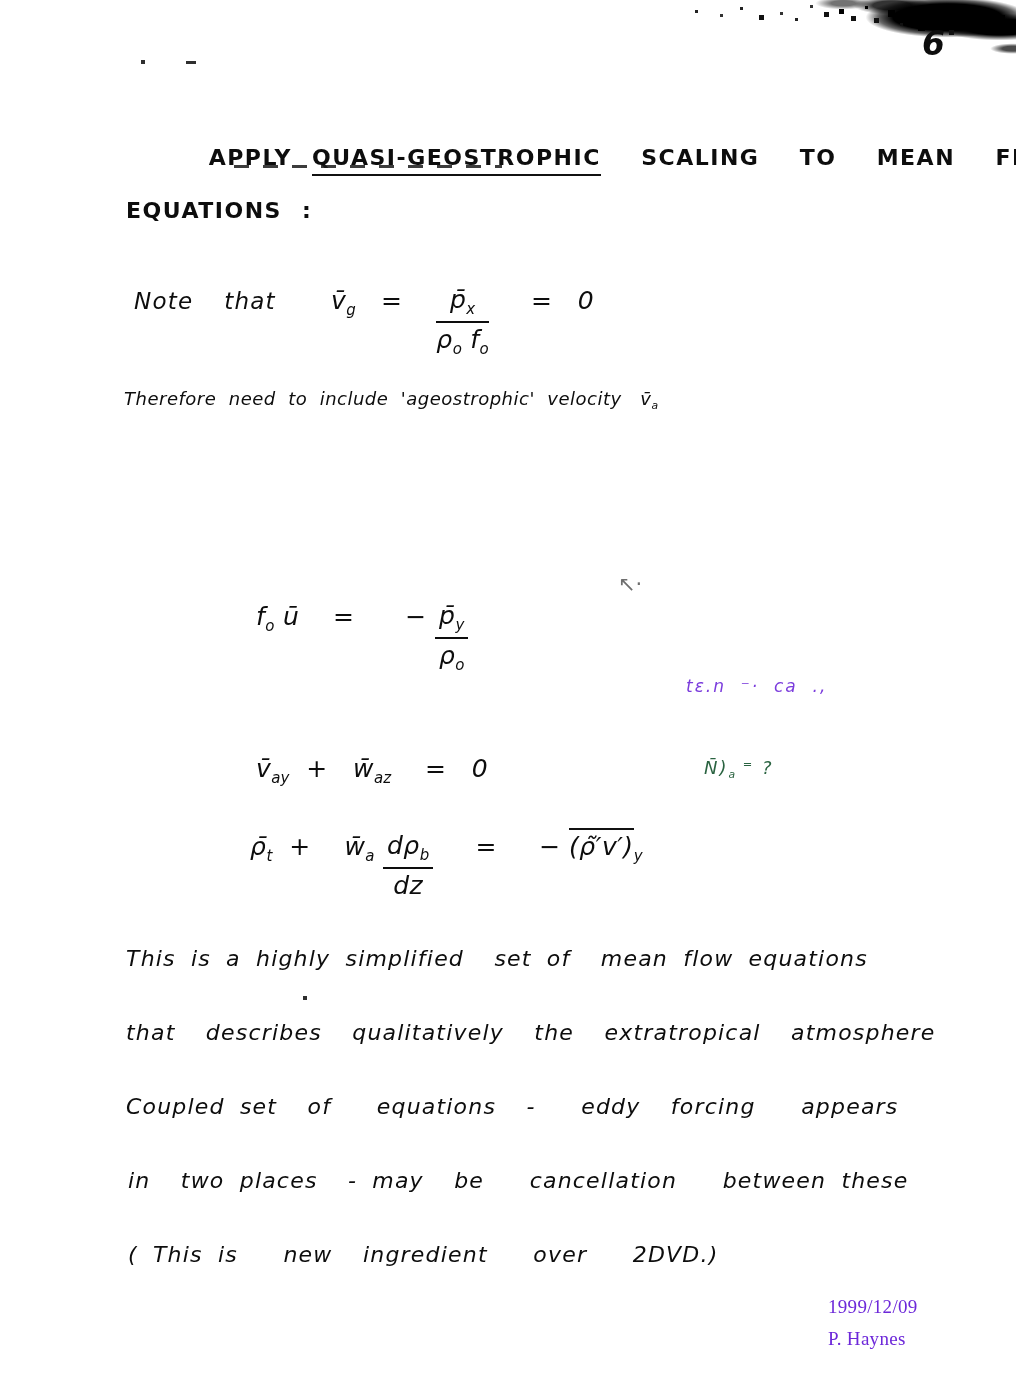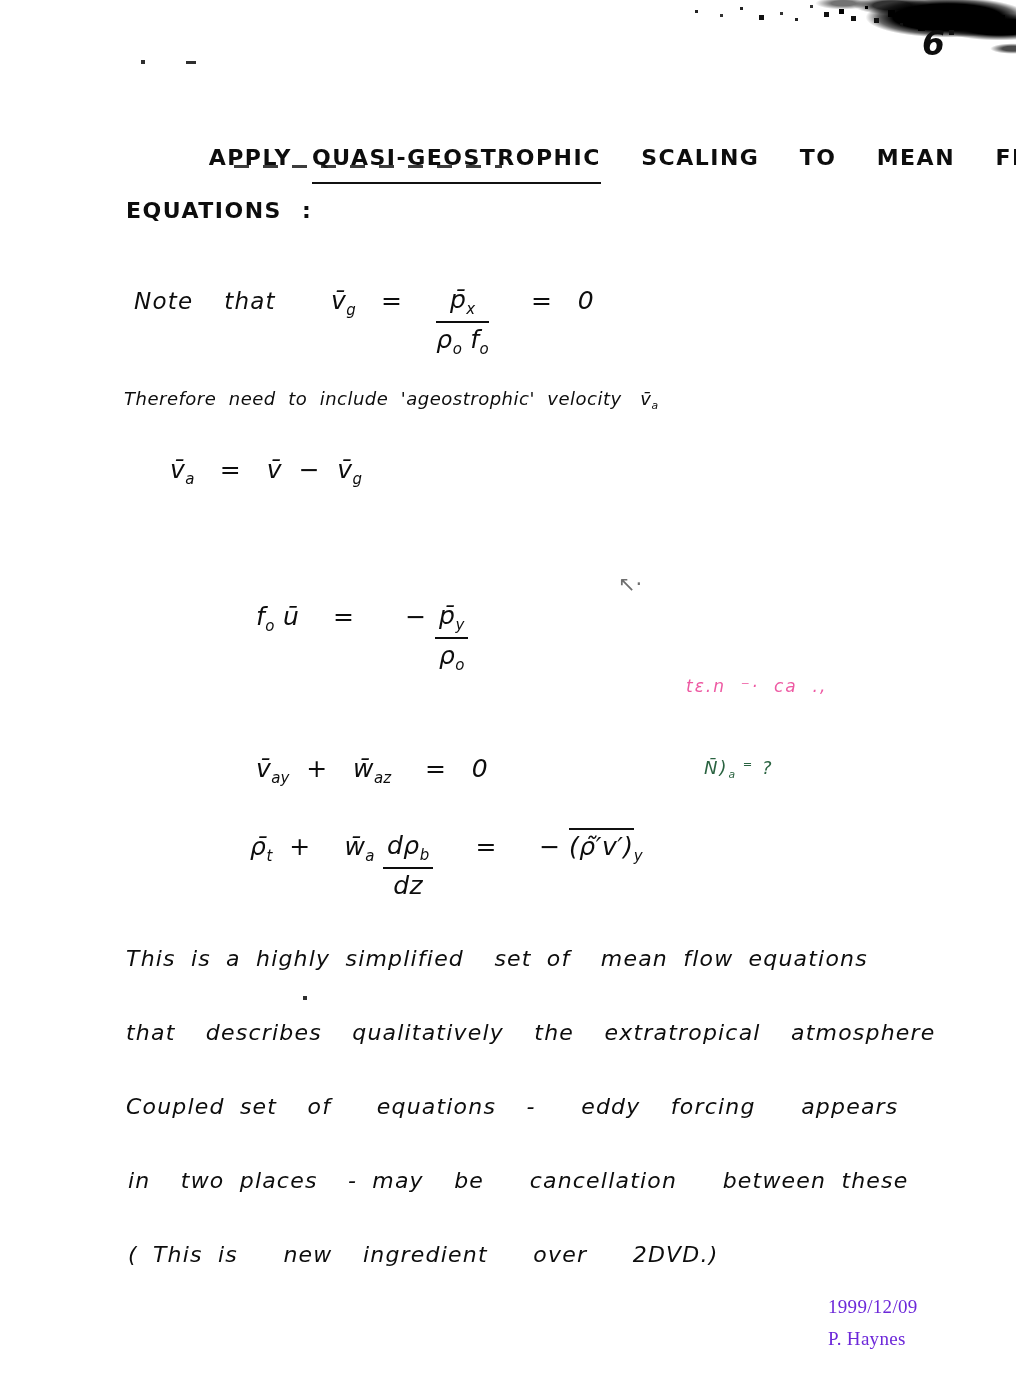--- a/index.html
+++ b/index.html
@@ -4,30 +4,30 @@
 <style>
   html,body{margin:0;padding:0;background:#e8e8e8;}
   .sheet{
     position:relative;width:1016px;height:1400px;background:#ffffff;
     margin:0 auto;overflow:hidden;color:#0d0d0d;
     font-family:"DejaVu Sans",sans-serif;
   }
   .abs{position:absolute;}
   
   .title{font-weight:bold;font-size:22px;letter-spacing:1.5px;word-spacing:11px;white-space:pre;}
-  .underl{border-bottom:2.5px solid #111;padding-bottom:12px;}
+  .underl{border-bottom:2.5px solid #111;padding-bottom:4px;}
   .dashes{position:absolute;height:3px;background:repeating-linear-gradient(90deg,#1a1a1a 0 15px,transparent 15px 29px);opacity:.85;}
   .hand{font-style:italic;font-size:22px;letter-spacing:1.2px;word-spacing:7px;white-space:pre;}
   .eq{font-style:italic;font-size:25px;white-space:pre;letter-spacing:.5px;}
   .eqsub{font-size:.6em;vertical-align:-.4em;letter-spacing:0;}
   .overbar{border-top:2.2px solid #111;padding-top:2px;}
   .frac{display:inline-block;vertical-align:text-top;text-align:center;line-height:1.12;}
   .frac .num{display:block;border-bottom:2.2px solid currentColor;padding:0 4px 3px;}
   .frac .den{display:block;padding-top:3px;}
-  .pencil{color:#ec4899;font-style:italic;font-size:17px;letter-spacing:2px;white-space:pre;opacity:.9;}
+  .pencil{color:#6d28d9;font-style:italic;font-size:17px;letter-spacing:2px;white-space:pre;opacity:.9;}
   .arrow{color:#4a4a4a;font-size:21px;opacity:.8;}
   .pagenum{font-style:italic;font-size:33px;font-weight:bold;}
   .footer{font-family:"Liberation Serif",serif;font-size:19px;color:#6d28d9;letter-spacing:.3px;}
   
   .scan-noise{
     left:690px;top:0;width:326px;height:54px;
     background:
       radial-gradient(ellipse 105px 26px at 79% 32%, #000 52%, rgba(0,0,0,.6) 66%, transparent 78%),
       radial-gradient(ellipse 80px 18px at 95% 50%, #000 45%, transparent 75%),
       radial-gradient(ellipse 55px 13px at 62% 10%, rgba(0,0,0,.8) 35%, transparent 70%),
@@ -63,21 +63,20 @@
   <div class="dashes" style="left:234px;top:165px;width:268px;"></div>
   <div class="abs title" style="left:126px;top:198px;">EQUATIONS :</div>
 
   <div class="abs" style="left:134px;top:270px;margin-top:16px;">
     <span class="hand" style="font-size:23px;">Note  that</span>
     <span class="eq" style="margin-left:50px;"><span>v̄</span><sub class="eqsub">g</sub><span>   =    </span><span class="frac"><span class="num"><span>p̄</span><sub class="eqsub">x</sub></span><span class="den"><span>ρ</span><sub class="eqsub">o</sub><span> f</span><sub class="eqsub">o</sub></span></span><span>     =   0</span></span>
   </div>
 
   <div class="abs eq" style="left:124px;top:388px;font-size:18px;"><span>Therefore  need  to  include  'ageostrophic'  velocity   v̄</span><sub class="eqsub">a</sub></div>
 
-  <div class="abs eq" style="left:170px;top:455px;"><span>v̄</span><sub class="eqsub">a</sub><span>   =   v̄  −  v̄</span><sub class="eqsub">g</sub></div>
 
   <div class="abs arrow" style="left:618px;top:572px;">↖·</div>
 
   <div class="abs eq" style="left:256px;top:602px;"><span>f</span><sub class="eqsub">o</sub><span> ū    =      − </span><span class="frac"><span class="num"><span>p̄</span><sub class="eqsub">y</sub></span><span class="den"><span>ρ</span><sub class="eqsub">o</sub></span></span></div>
 
 
   <div class="abs pencil" style="left:686px;top:676px;">tε.n  ⁻·  ca  .,</div>
 
   <div class="abs eq" style="left:256px;top:754px;"><span>v̄</span><sub class="eqsub">ay</sub><span>  +   w̄</span><sub class="eqsub">az</sub><span>    =   0</span></div>
 

